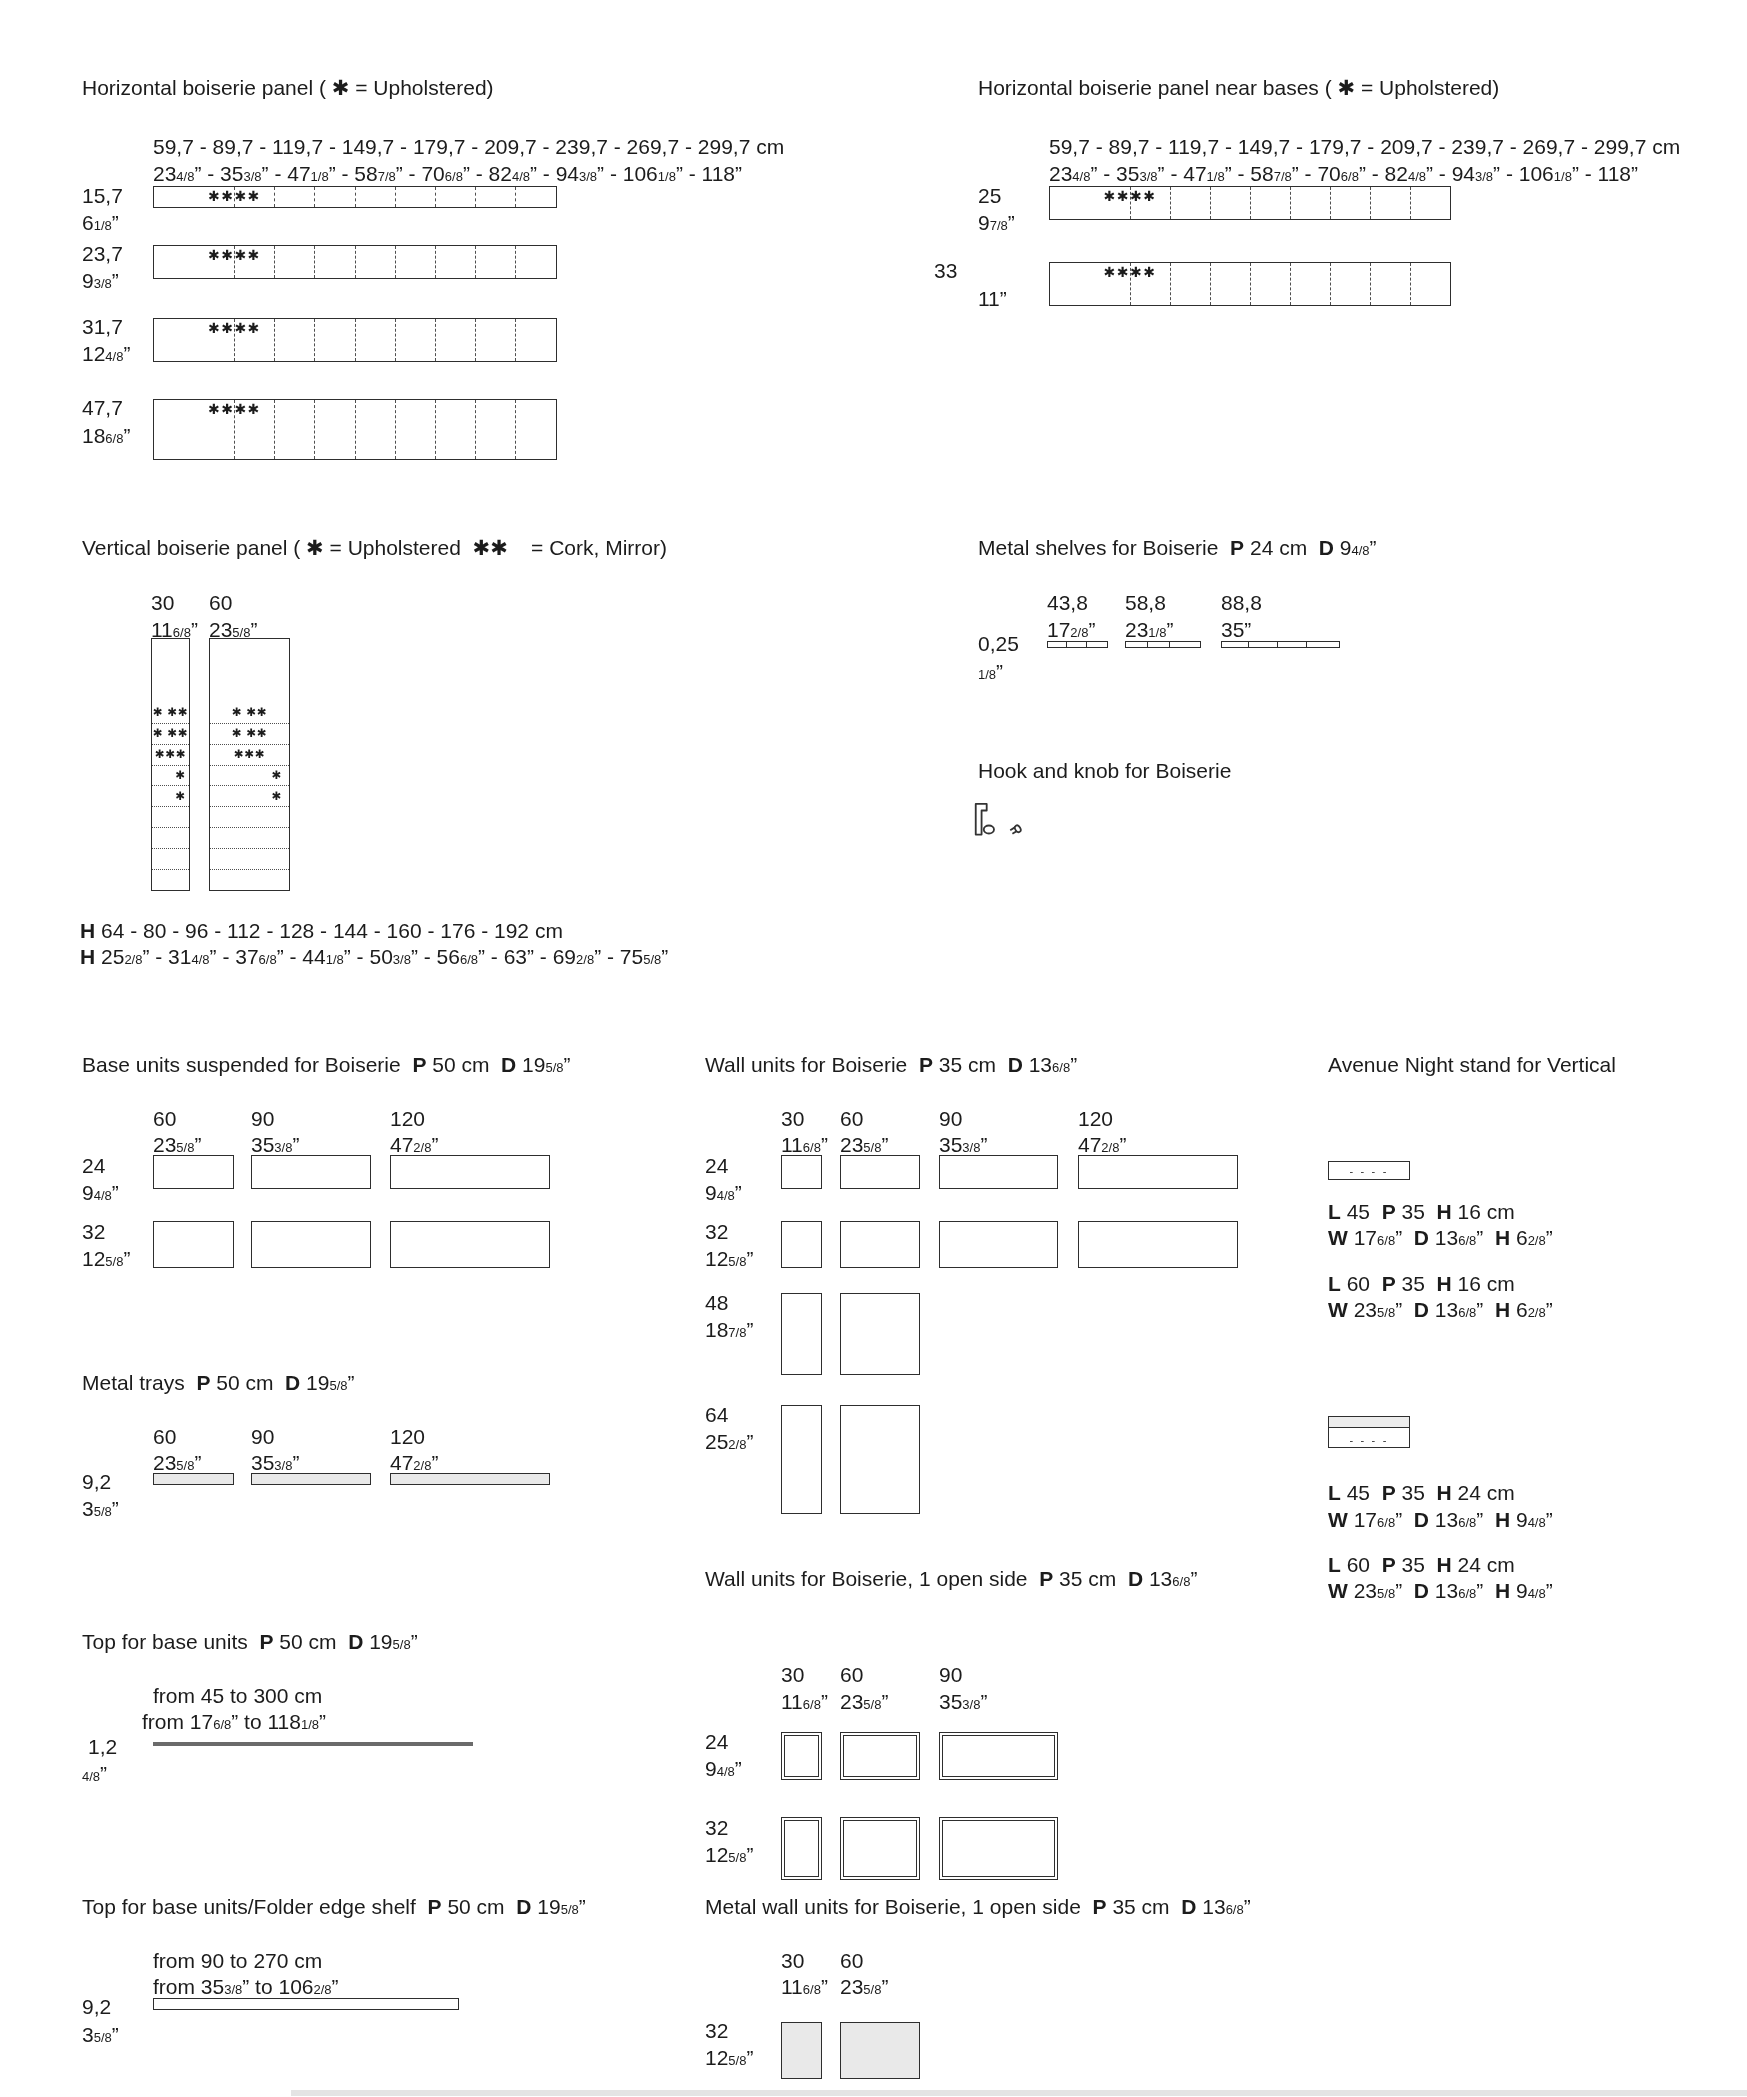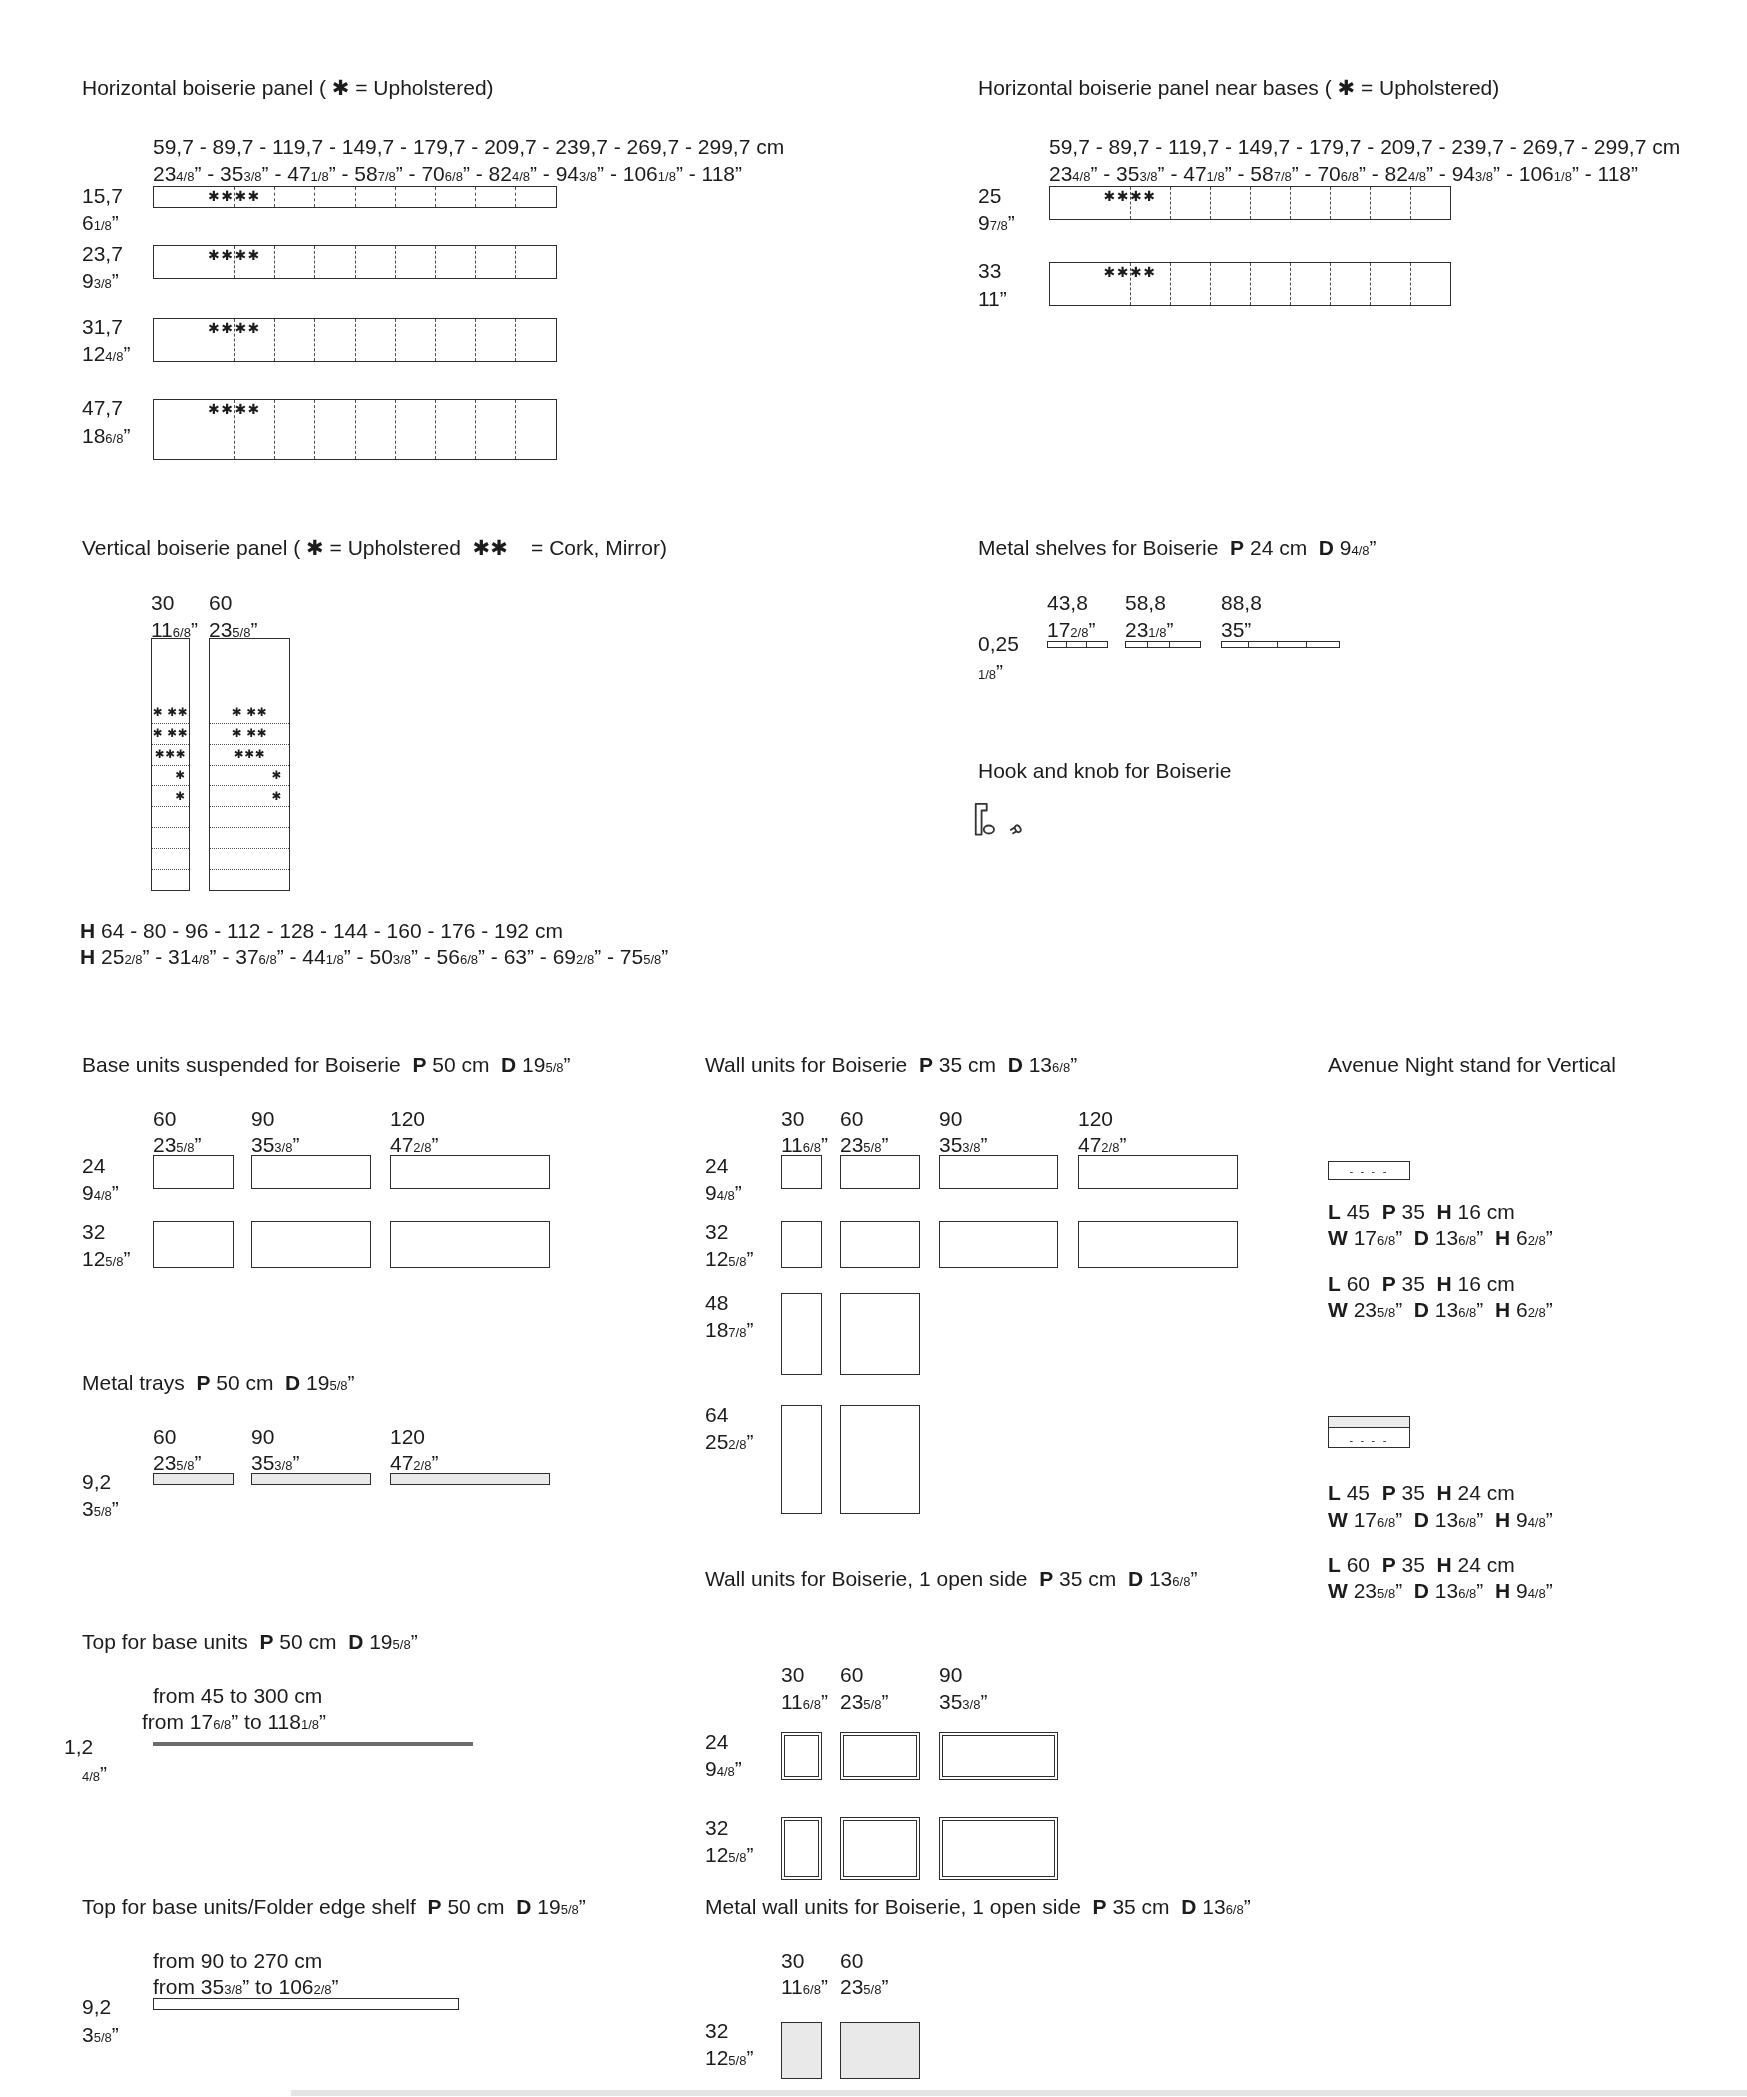--- a/index.html
+++ b/index.html
@@ -106,21 +106,21 @@
   <i class="vline" style="left: 19.9%;"></i>
       <i class="vline" style="left: 29.9%;"></i>
       <i class="vline" style="left: 39.9%;"></i>
       <i class="vline" style="left: 49.9%;"></i>
       <i class="vline" style="left: 59.9%;"></i>
       <i class="vline" style="left: 69.9%;"></i>
       <i class="vline" style="left: 79.9%;"></i>
       <i class="vline" style="left: 89.9%;"></i>
     </div>
 
-  <div class="t" style="left:978px;top:259px">33</div>
+  <div class="t" style="left:934px;top:259px">33</div>
   <div class="t" style="left:978px;top:287px">11”</div>
   <div class="box" style="left:1049px;top:262px;width:402px;height:44px">
     <span class="stars">✱✱✱✱</span>
   <i class="vline" style="left: 19.9%;"></i>
       <i class="vline" style="left: 29.9%;"></i>
       <i class="vline" style="left: 39.9%;"></i>
       <i class="vline" style="left: 49.9%;"></i>
       <i class="vline" style="left: 59.9%;"></i>
       <i class="vline" style="left: 69.9%;"></i>
       <i class="vline" style="left: 79.9%;"></i>
@@ -286,21 +286,21 @@
   <div class="t" style="left:390px;top:1451px">47<span class="fr">2/8</span>”</div>
   <div class="t" style="left:82px;top:1470px">9,2</div>
   <div class="t" style="left:82px;top:1497px">3<span class="fr">5/8</span>”</div>
   <div class="tray" style="left:153px;top:1473px;width:81px;height:12.4px"></div>
   <div class="tray" style="left:251px;top:1473px;width:120px;height:12.4px"></div>
   <div class="tray" style="left:390px;top:1473px;width:160px;height:12.4px"></div>
 
   <div class="t" style="left:82px;top:1630px">Top for base units  <b>P</b> 50 cm  <b>D</b> 19<span class="fr">5/8</span>”</div>
   <div class="t" style="left:153px;top:1684px">from 45 to 300 cm</div>
   <div class="t" style="left:142px;top:1710px">from 17<span class="fr">6/8</span>” to 118<span class="fr">1/8</span>”</div>
-  <div class="t" style="left:64px;top:1735px">1,2</div>
+  <div class="t" style="left:88px;top:1735px">1,2</div>
   <div class="t" style="left:82px;top:1762px"><span class="fr">4/8</span>”</div>
   <div class="bar" style="left:153px;top:1742px;width:320px;height:4.4px"></div>
 
   <div class="t" style="left:705px;top:1567px">Wall units for Boiserie, 1 open side  <b>P</b> 35 cm  <b>D</b> 13<span class="fr">6/8</span>”</div>
   <div class="t" style="left:781px;top:1663px">30</div>
   <div class="t" style="left:781px;top:1690px">11<span class="fr">6/8</span>”</div>
   <div class="t" style="left:840px;top:1663px">60</div>
   <div class="t" style="left:840px;top:1690px">23<span class="fr">5/8</span>”</div>
   <div class="t" style="left:939px;top:1663px">90</div>
   <div class="t" style="left:939px;top:1690px">35<span class="fr">3/8</span>”</div>

